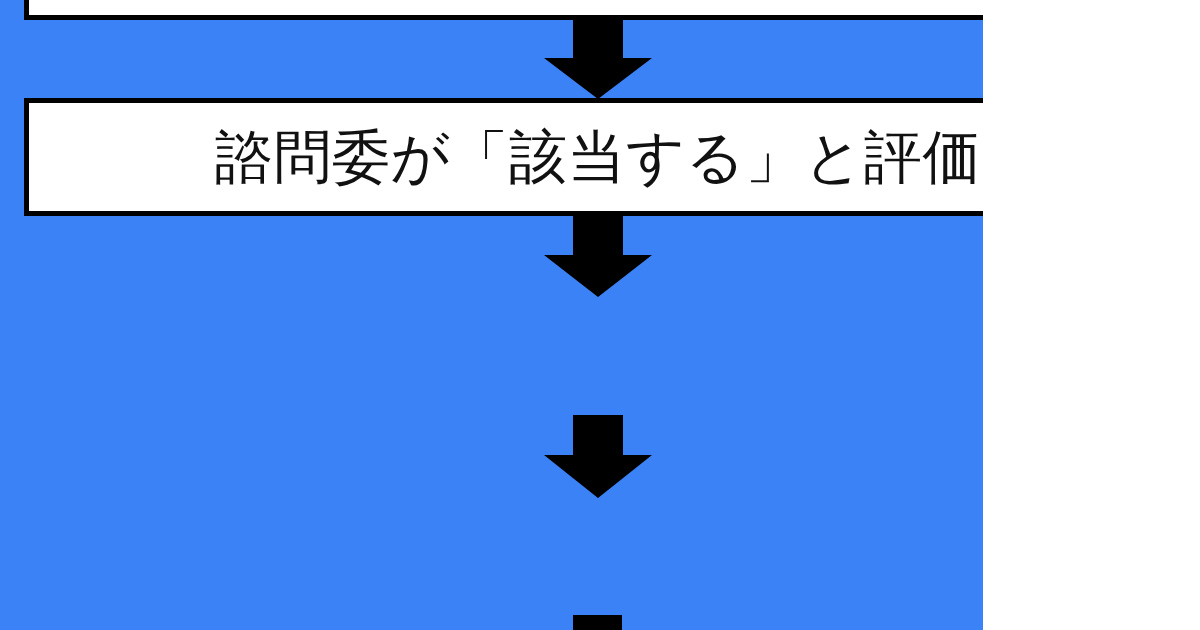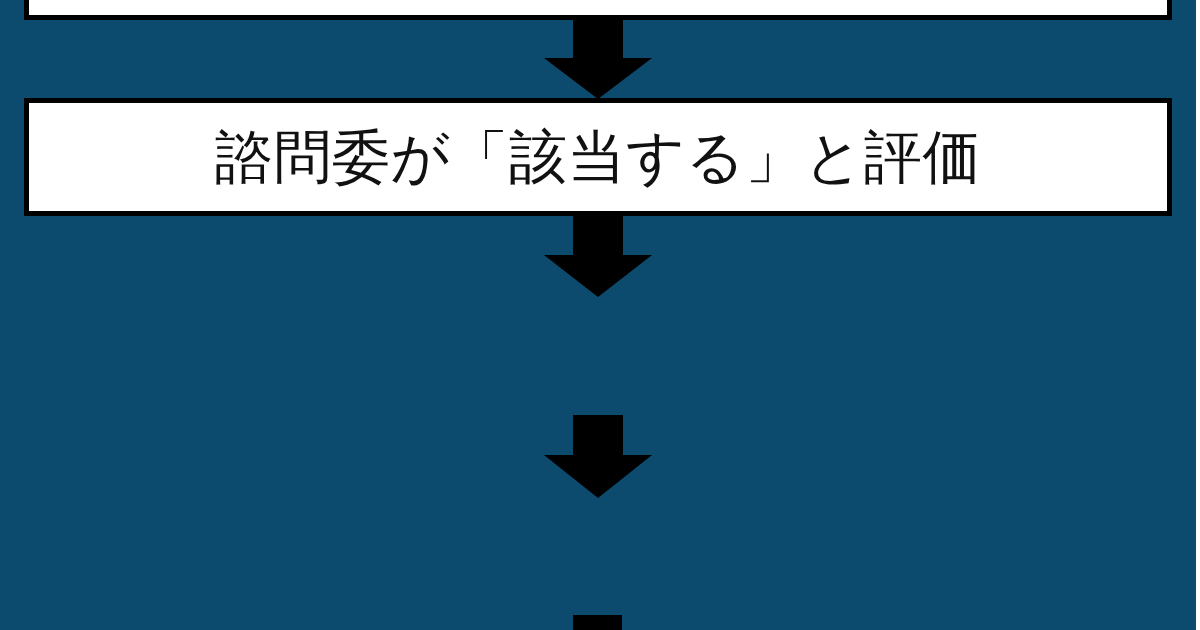--- a/index.html
+++ b/index.html
@@ -6,23 +6,23 @@
     margin: 0;
     padding: 0;
     background: #ffffff;
   }
   body {
     font-family: "Liberation Sans", "DejaVu Sans", sans-serif;
   }
 
   #canvas {
     position: relative;
-    width: 1196px;
+    width: 983px;
     height: 630px;
-    background: #0c4a6e;
+    background: #3b82f6;
     overflow: hidden;
   }
 
   
   .flow-box {
     position: absolute;
     left: 24px;
     width: 1148px;
     box-sizing: border-box;
     border: 5px solid #000000;

